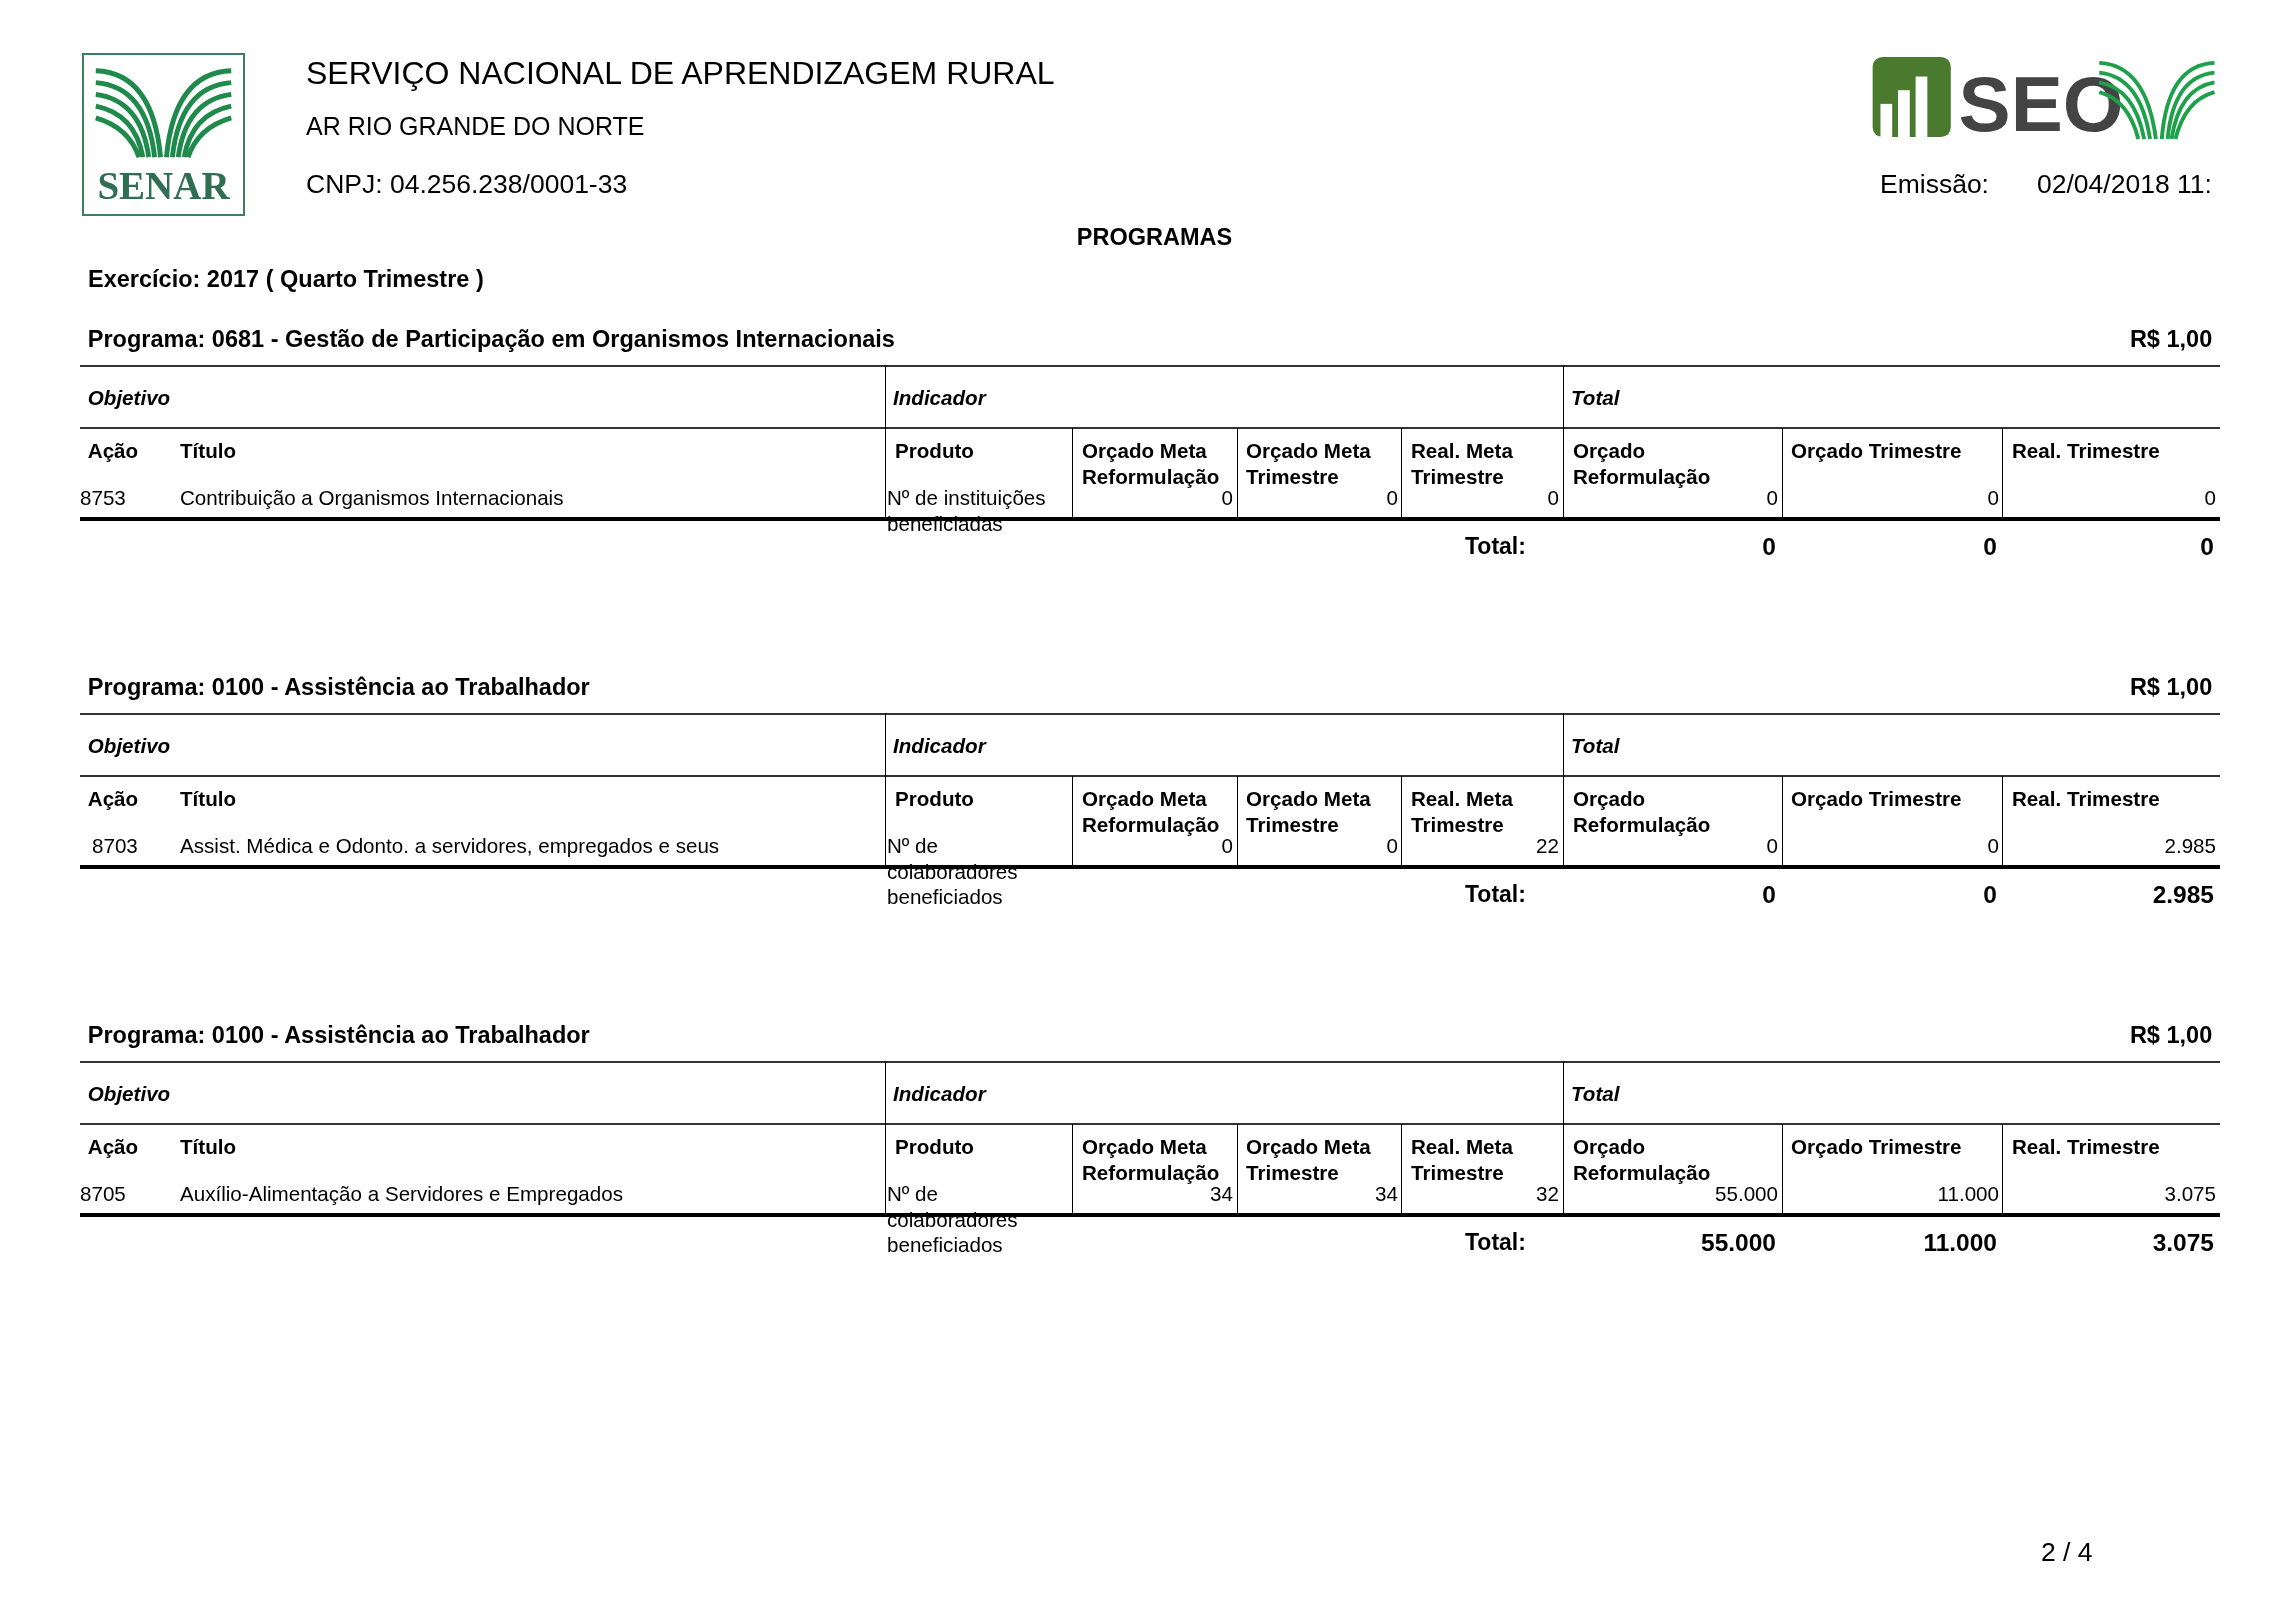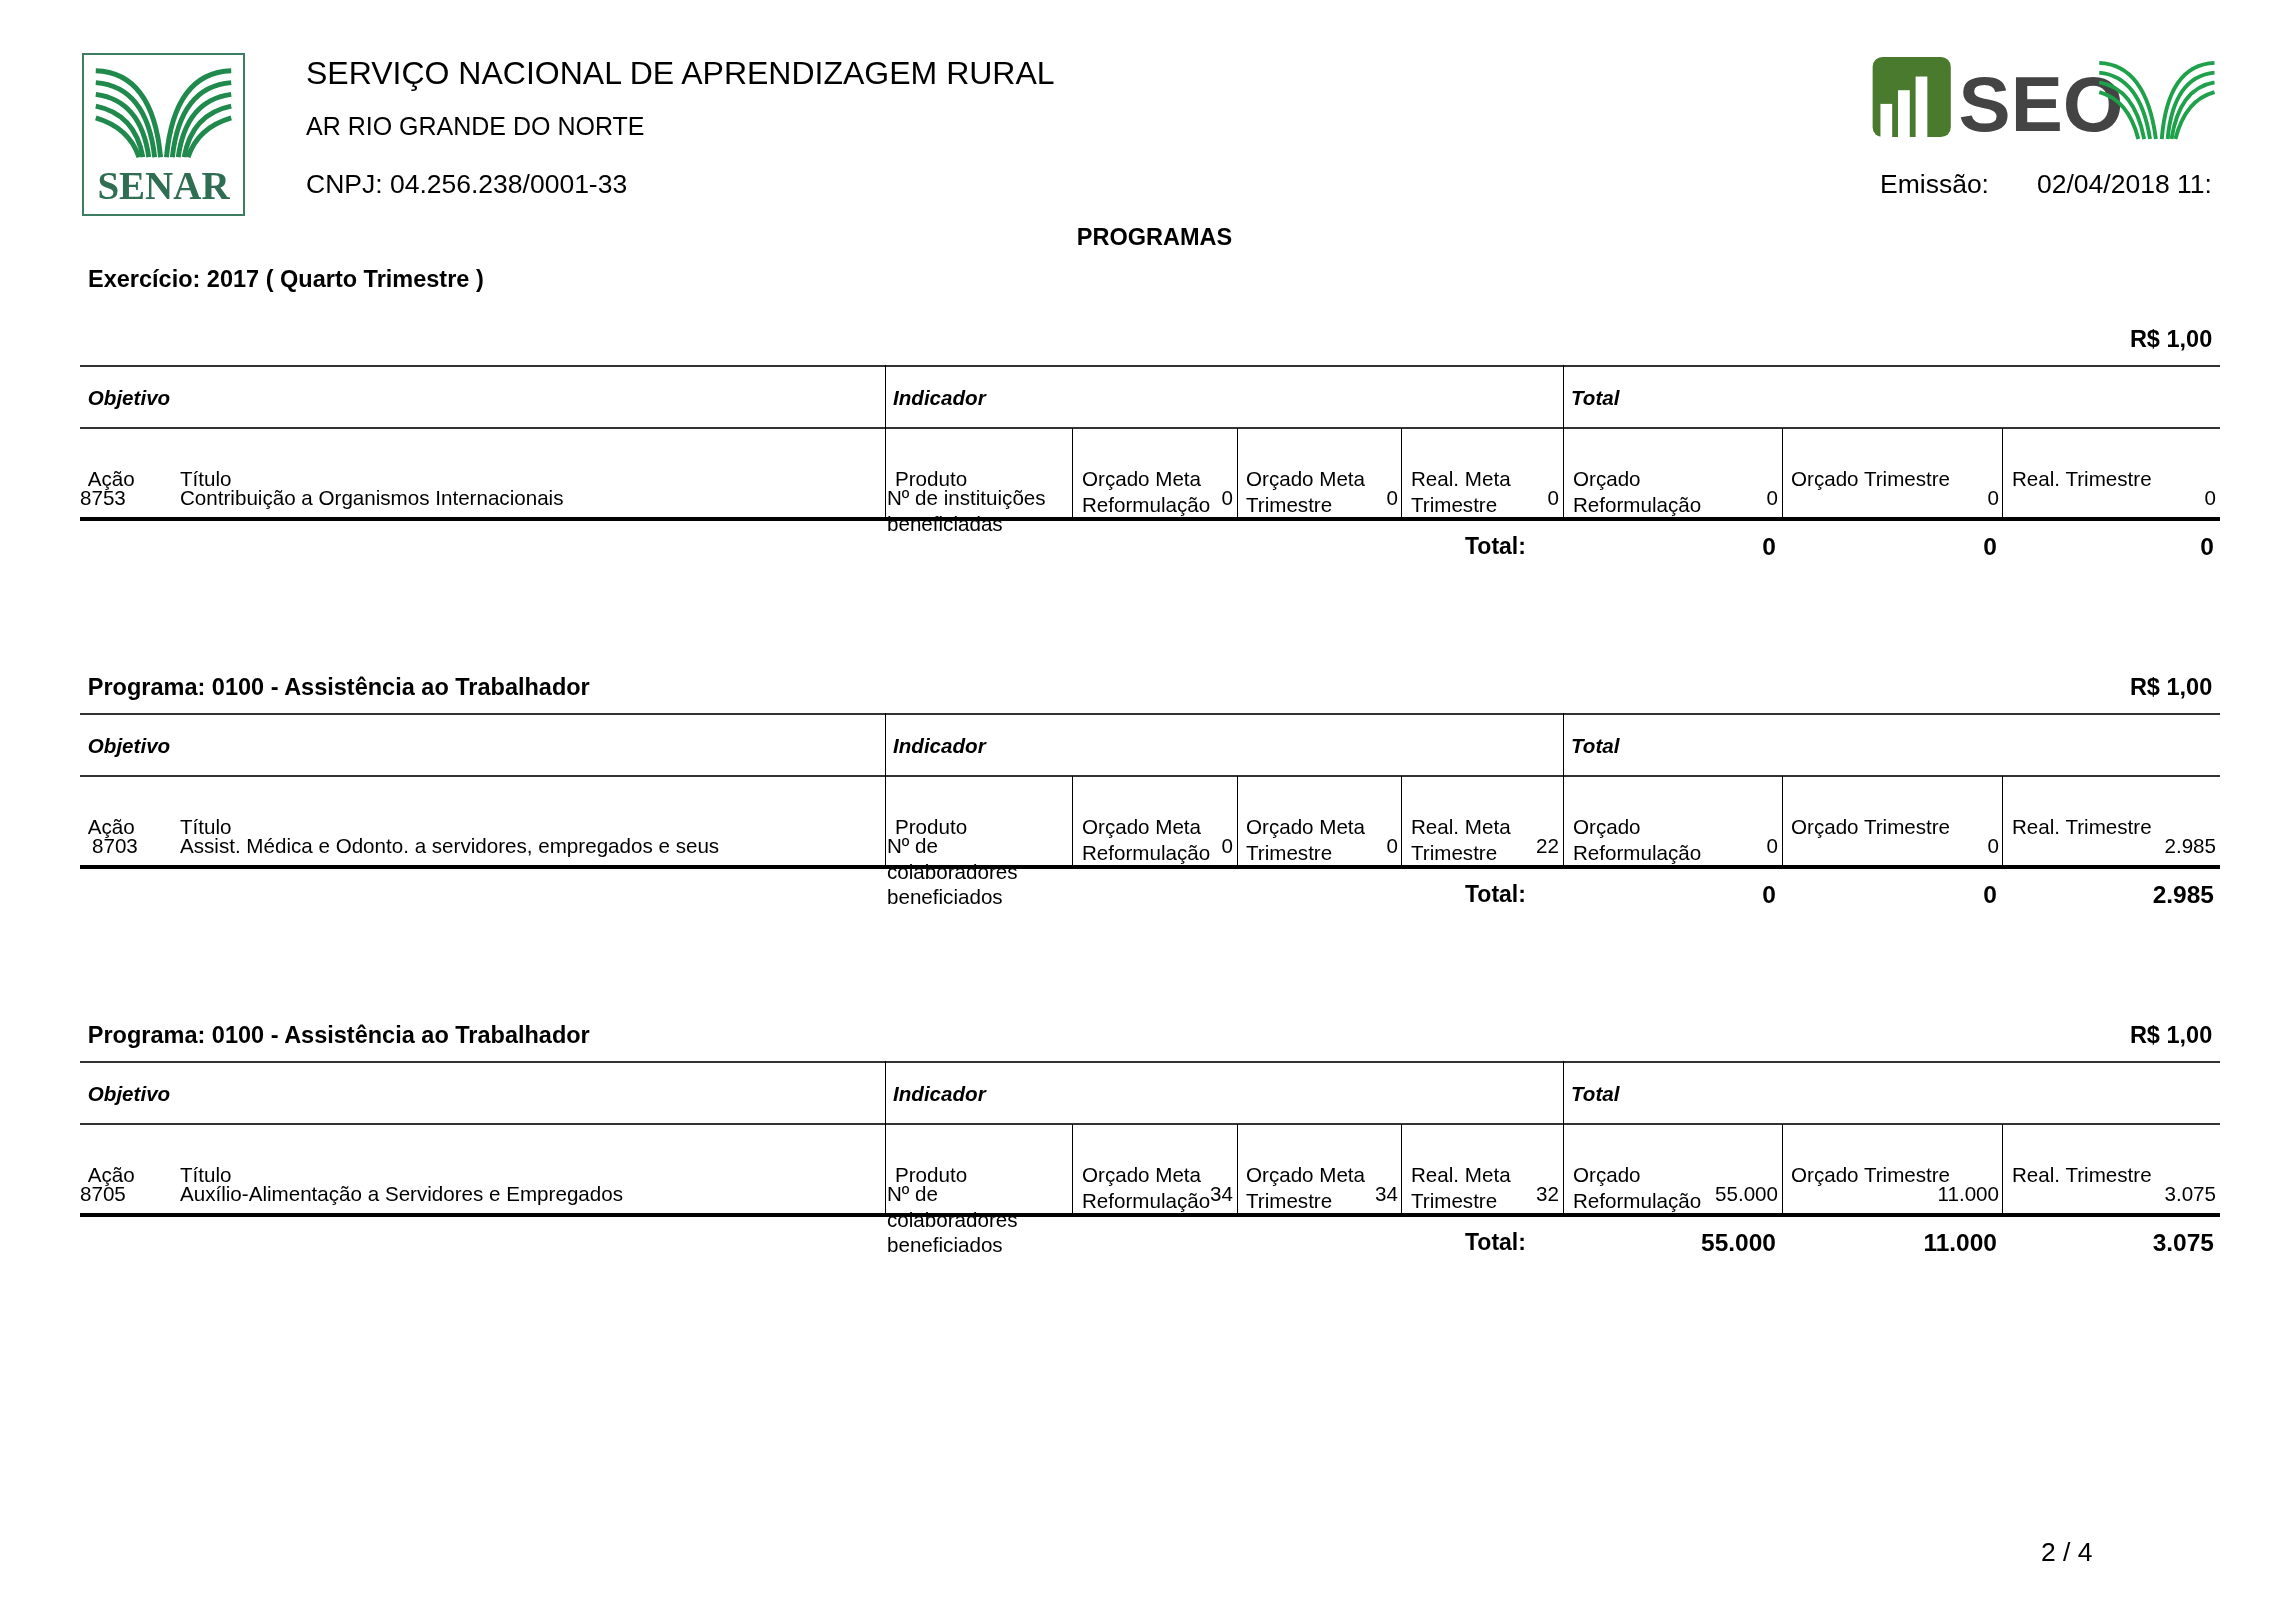--- a/index.html
+++ b/index.html
@@ -20,21 +20,21 @@
   .program { position:absolute; left:80px; width:2140px; }
   .prog-title { position:absolute; left:7.8px; top:0; font-size:23.5px; font-weight:bold; }
   .prog-currency { position:absolute; right:7.8px; top:0; font-size:23.5px; font-weight:bold; }
   .line { position:absolute; left:0; width:2140px; background:#333; }
   .l-top { top:39px; height:2px; }
   .l-mid { top:101px; height:2px; }
   .l-bot { top:191px; height:3.9px; background:#000; }
   .vline { position:absolute; width:1px; background:#000; }
   .cell { position:absolute; font-size:20.6px; line-height:25.5px; }
   .it { font-style:italic; font-weight:bold; }
-  .b { font-weight:normal;margin-top:28px; }
+  .b { font-weight:bold; }
   .r { text-align:right; }
   .total-lbl { position:absolute; font-size:23px; font-weight:bold; }
   .total-val { position:absolute; font-size:24.5px; font-weight:bold; text-align:right; }
 </style>
 </head>
 <body>
 
 <div class="abs logo-senar">
   <svg width="159" height="108" viewBox="0 0 162 110" style="position:absolute;left:0;top:3.9px">
     <g fill="none" stroke="#1f8a4c" stroke-width="5">
@@ -77,20 +77,21 @@
   </svg>
 </div>
 <div class="abs emissao-label">Emissão:</div>
 <div class="abs emissao-value">02/04/2018 11:</div>
 
 <div class="abs report-title">PROGRAMAS</div>
 <div class="abs exercicio">Exercício: 2017 ( Quarto Trimestre )</div>
 
 <div id="programs">
     <div class="program" style="top: 326px; height: 255px;">
+      <div class="prog-title">Programa: 0681 - Gestão de Participação em Organismos Internacionais</div>
       <div class="prog-currency">R$ 1,00</div>
       <div class="line l-top"></div>
       <div class="line l-mid"></div>
       <div class="line l-bot"></div>
       <div class="vline" style="left:805px;top:39px;height:154px"></div>
       <div class="vline" style="left:1483px;top:39px;height:154px"></div>
       <div class="vline" style="left:992px;top:102px;height:91px"></div>
       <div class="vline" style="left:1157px;top:102px;height:91px"></div>
       <div class="vline" style="left:1321px;top:102px;height:91px"></div>
       <div class="vline" style="left:1702px;top:102px;height:91px"></div>

